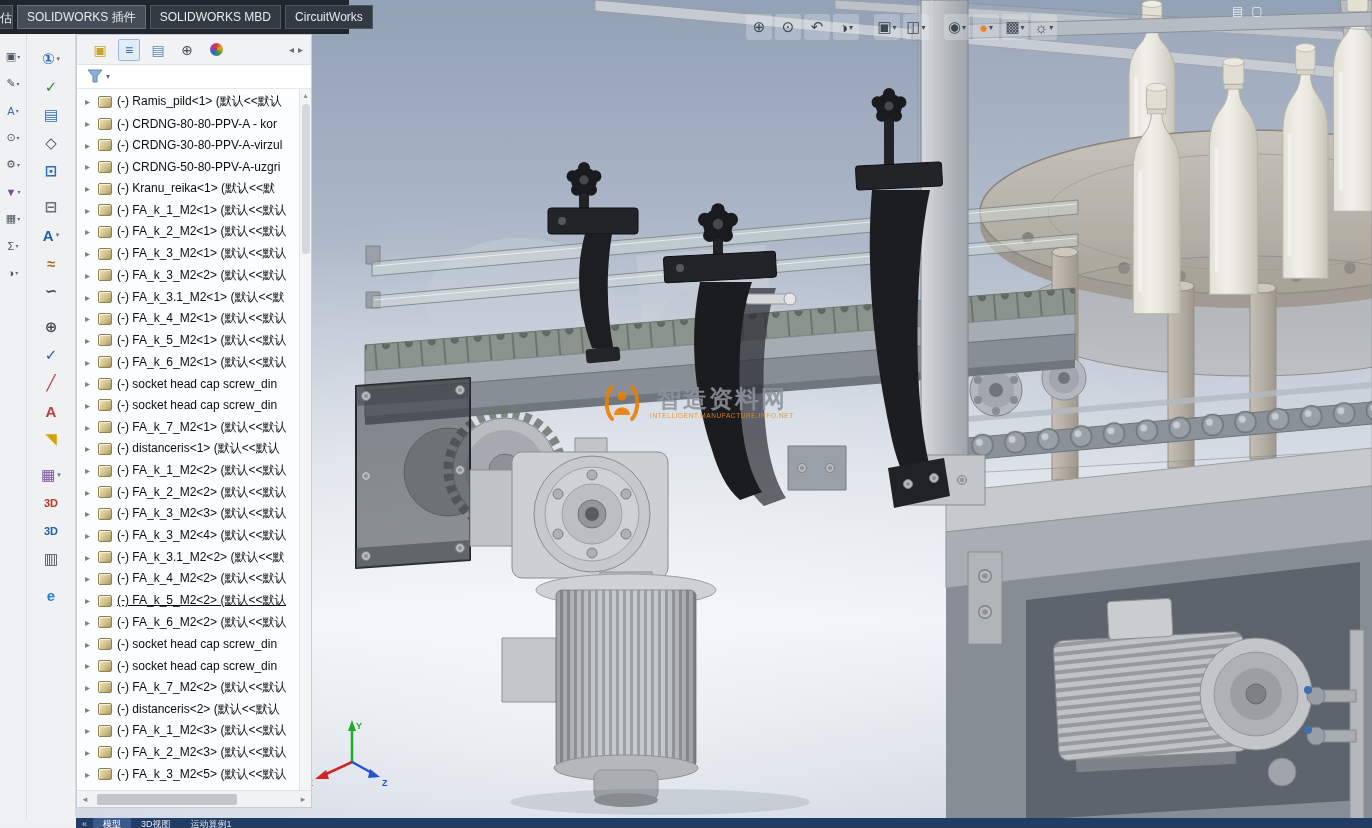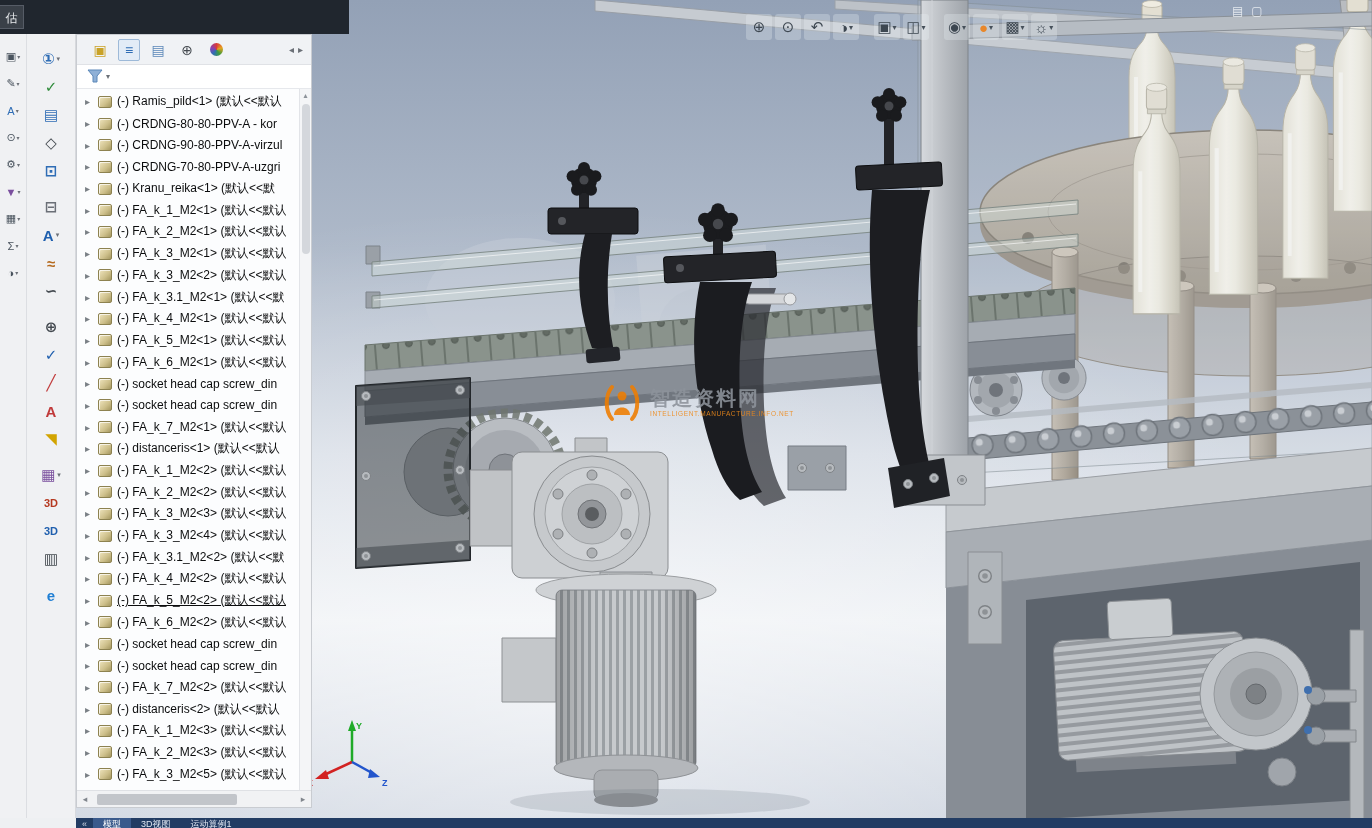--- a/index.html
+++ b/index.html
@@ -7,21 +7,21 @@
        font-family:"Liberation Sans","DejaVu Sans",sans-serif;background:#dfe3ea;}
   .app *{box-sizing:border-box;}
 
   
   #viewport{position:absolute;left:0;top:0;width:1372px;height:828px;z-index:0;}
 
   
   .watermark{position:absolute;left:602px;top:383px;z-index:2;display:flex;align-items:center;
              gap:8px;opacity:.88;pointer-events:none;}
   .wm-text{display:flex;flex-direction:column;line-height:1.05;}
-  .wm-title{font-size:20px;font-weight:bold;color:#8d939b;letter-spacing:2px;}
+  .wm-title{font-size:24px;font-weight:bold;color:#8d939b;letter-spacing:2px;text-align:center;}
   .wm-sub{font-size:6.5px;color:#ef8a1a;letter-spacing:.6px;margin-top:2px;}
 
   
   .hud{position:absolute;left:746px;top:14px;z-index:3;display:flex;align-items:center;gap:3px;}
   .hud-btn{height:26px;min-width:26px;padding:0 3px;border-radius:3px;display:flex;align-items:center;
            justify-content:center;background:rgba(238,243,248,.28);cursor:default;}
   .hud-btn.gap{margin-left:12px;}
   .hud-glyph{font-size:15px;color:#3d4751;}
   .hud-caret{font-size:8px;color:#46505a;margin-left:1px;}
   .corner-icons{position:absolute;left:1232px;top:4px;z-index:3;display:flex;gap:8px;}
@@ -458,20 +458,25 @@
         <span class="hud-caret">▾</span>
       </div>
     </div>
 <div class="corner-icons" id="corner-icons">
       <span class="corner-btn">▤</span>
       <span class="corner-btn">▢</span>
     </div>
 
 <div class="top-strip">
   <div class="partial-tab">估</div>
+  <div id="cmd-tabs">
+        <div class="cmd-tab active">SOLIDWORKS 插件</div>
+        <div class="cmd-tab">SOLIDWORKS MBD</div>
+        <div class="cmd-tab">CircuitWorks</div>
+      </div>
 </div>
 
 <div class="far-rail" id="far-rail">
       <div class="mini-btn">
         <span class="mini-glyph" style="color: rgb(74, 84, 94);">▣</span>
         <span class="mini-caret">▾</span>
       </div>
       <div class="mini-btn">
         <span class="mini-glyph" style="color: rgb(74, 84, 94);">✎</span>
         <span class="mini-caret">▾</span>
@@ -604,26 +609,26 @@
             <span class="row-label">(-) Ramis_pild&lt;1&gt; (默认&lt;&lt;默认</span>
           </div>
           <div class="tree-row">
             <span class="twist">▸</span>
             <span class="part-ico"></span>
             <span class="row-label">(-) CRDNG-80-80-PPV-A - kor</span>
           </div>
           <div class="tree-row">
             <span class="twist">▸</span>
             <span class="part-ico"></span>
-            <span class="row-label">(-) CRDNG-90-80-PPV-A-virzul</span>
-          </div>
-          <div class="tree-row">
-            <span class="twist">▸</span>
-            <span class="part-ico"></span>
-            <span class="row-label">(-) CRDNG-70-80-PPV-A-uzgri</span>
+            <span class="row-label">(-) CRDNG-30-80-PPV-A-virzul</span>
+          </div>
+          <div class="tree-row">
+            <span class="twist">▸</span>
+            <span class="part-ico"></span>
+            <span class="row-label">(-) CRDNG-50-80-PPV-A-uzgri</span>
           </div>
           <div class="tree-row">
             <span class="twist">▸</span>
             <span class="part-ico"></span>
             <span class="row-label">(-) Kranu_reika&lt;1&gt; (默认&lt;&lt;默</span>
           </div>
           <div class="tree-row">
             <span class="twist">▸</span>
             <span class="part-ico"></span>
             <span class="row-label">(-) FA_k_1_M2&lt;1&gt; (默认&lt;&lt;默认</span>

